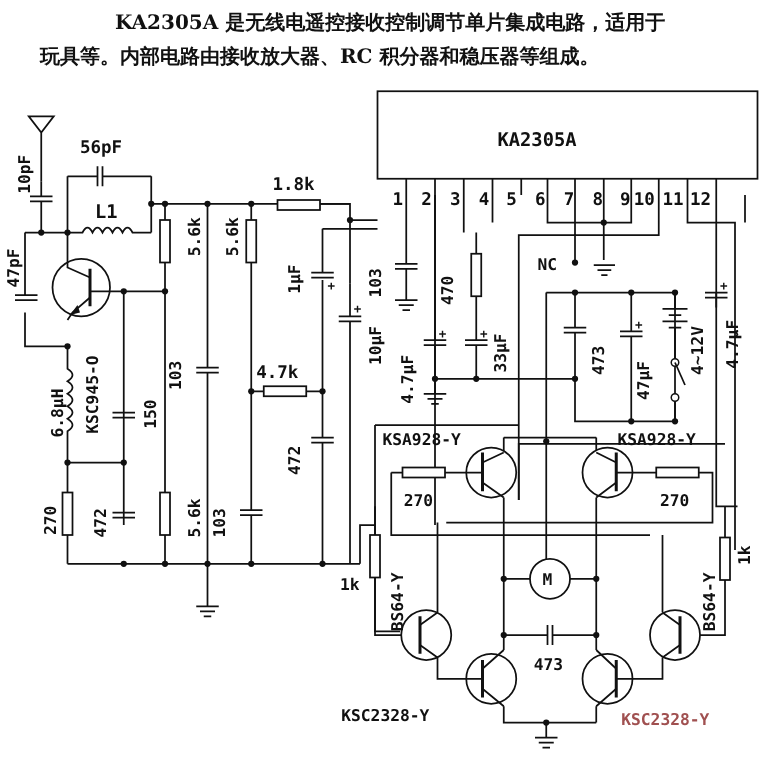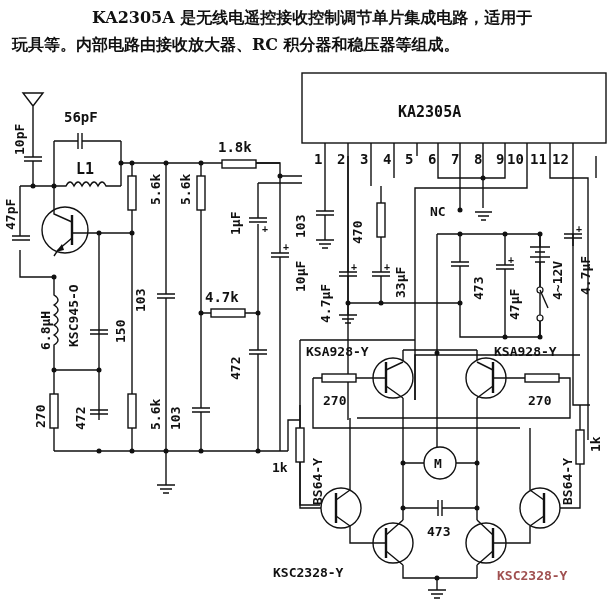--- a/index.html
+++ b/index.html
@@ -1,19 +1,19 @@
 <!DOCTYPE html>
 <html><head>
 <meta charset="utf-8">
 <style>
   html, body { margin:0; padding:0; background:#ffffff; }
   body { width:610px; height:607px; position:relative; overflow:hidden; font-family:"DejaVu Serif", serif; }
   .desc { position:absolute; left:0; top:0; width:610px; color:#111; font-size:16px; font-weight:bold; line-height:27px; }
   .desc .l1 { position:absolute; left:61px; top:4px; white-space:nowrap;margin-left:31px; }
-  .desc .l2 { position:absolute; left:12px; top:31px; white-space:nowrap; }
+  .desc .l2 { position:absolute; left:32px; top:31px; white-space:nowrap; }
   svg { position:absolute; left:0; top:0; }
   svg text { font-family:"DejaVu Sans Mono", monospace; font-weight:bold; fill:#111; }
   .w { stroke:#111; stroke-width:1.4; fill:none; }
   .wt { stroke:#111; stroke-width:2.4; fill:none; }
   .dot { fill:#111; }
   .res { fill:#fff; stroke:#111; stroke-width:1.4; }
 </style>
 </head>
 <body>
 

